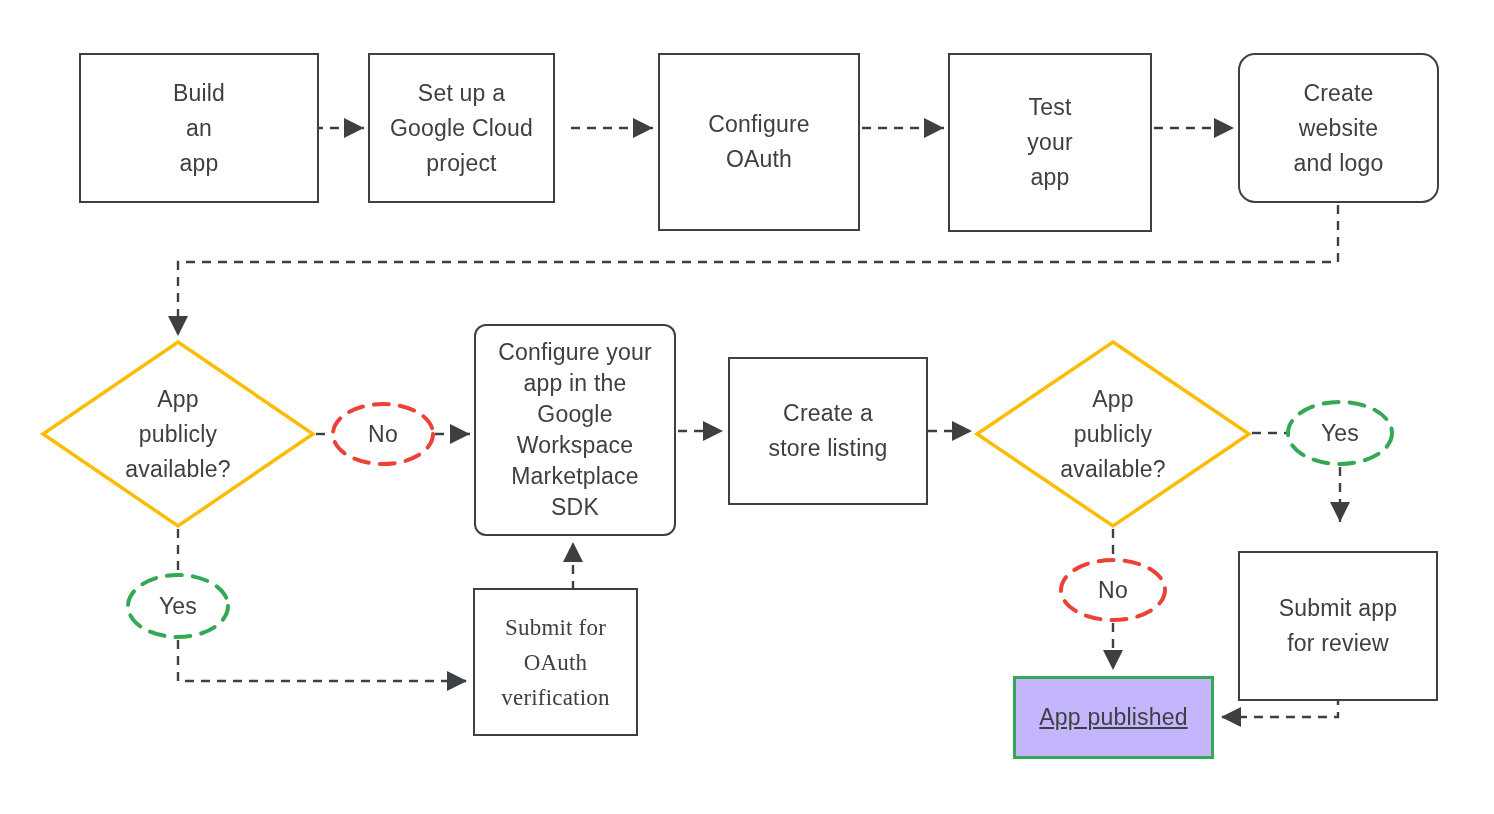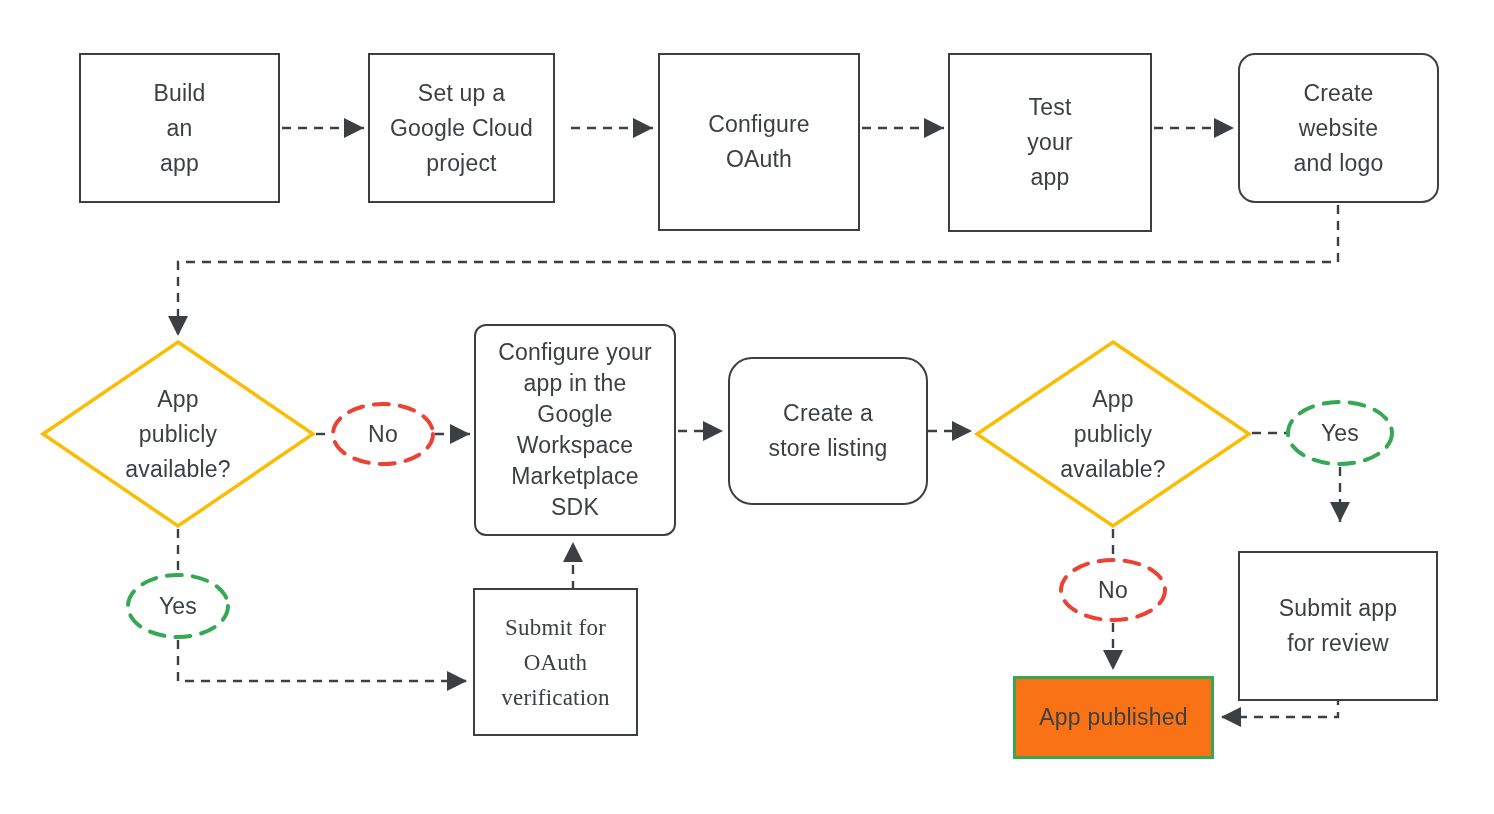--- a/index.html
+++ b/index.html
@@ -55,21 +55,22 @@
     letter-spacing: 0.2px;
     color: var(--ink, #3C4043);
     box-sizing: border-box;
   }
   .box {
     border: 2.5px solid var(--ink, #3C4043);
     background: #ffffff;
   }
   .box-published {
     border: 3.5px solid var(--published-green, #34A853);
-    background: #f97316;
+    background: #c4b5fd;
+    text-decoration: underline;
   }
   .sdk-lines { line-height: 31px; }
 </style>
 </head>
 <body>
 
 <div class="canvas">
 
   <svg class="layer" viewBox="0 0 1494 814">
     <defs>
@@ -106,21 +107,21 @@
 
     <polygon class="diamond" points="178,342 313,434 178,526 43,434"></polygon>
     <polygon class="diamond" points="1113,342 1249,434 1113,526 977,434"></polygon>
 
     <ellipse class="oval oval-red" cx="383" cy="434" rx="50" ry="30"></ellipse>
     <ellipse class="oval oval-green" cx="178" cy="606" rx="50" ry="31"></ellipse>
     <ellipse class="oval oval-green" cx="1340" cy="433" rx="52" ry="31"></ellipse>
     <ellipse class="oval oval-red" cx="1113" cy="590" rx="52" ry="30"></ellipse>
   </svg>
 
-  <div class="label box" style="left:79px; top:53px; width:201px; height:150px;">Build
+  <div class="label box" style="left:79px; top:53px; width:240px; height:150px;">Build
 an
 app</div>
   <div class="label box" style="left:368px; top:53px; width:187px; height:150px;">Set up a
 Google Cloud
 project</div>
   <div class="label box" style="left:658px; top:53px; width:202px; height:178px;">Configure
 OAuth</div>
   <div class="label box" style="left:948px; top:53px; width:204px; height:179px;">Test
 your
 app</div>
@@ -139,21 +140,21 @@
   <div class="label" style="left:133px; top:581px; width:90px; height:50px;">Yes</div>
   <div class="label" style="left:1293px; top:408px; width:94px; height:50px;">Yes</div>
   <div class="label" style="left:1066px; top:565px; width:94px; height:50px;">No</div>
 
   <div class="label box sdk-lines" style="left:474px; top:324px; width:202px; height:212px;border-radius:12px;">Configure your
 app in the
 Google
 Workspace
 Marketplace
 SDK</div>
-  <div class="label box" style="left:728px; top:357px; width:200px; height:148px;border-radius:24px;">Create a
+  <div class="label box" style="left:728px; top:357px; width:200px; height:148px;">Create a
 store listing</div>
   <div class="label box" style="left:473px; top:588px; width:165px; height:148px;font-family:Liberation Serif, serif;">Submit for
 OAuth
 verification</div>
   <div class="label box" style="left:1238px; top:527px; width:200px; height:150px;margin-top:24px;">Submit app
 for review</div>
   <div class="label box-published" style="left:1013px; top:676px; width:201px; height:83px;">App published</div>
 
 </div>
 

